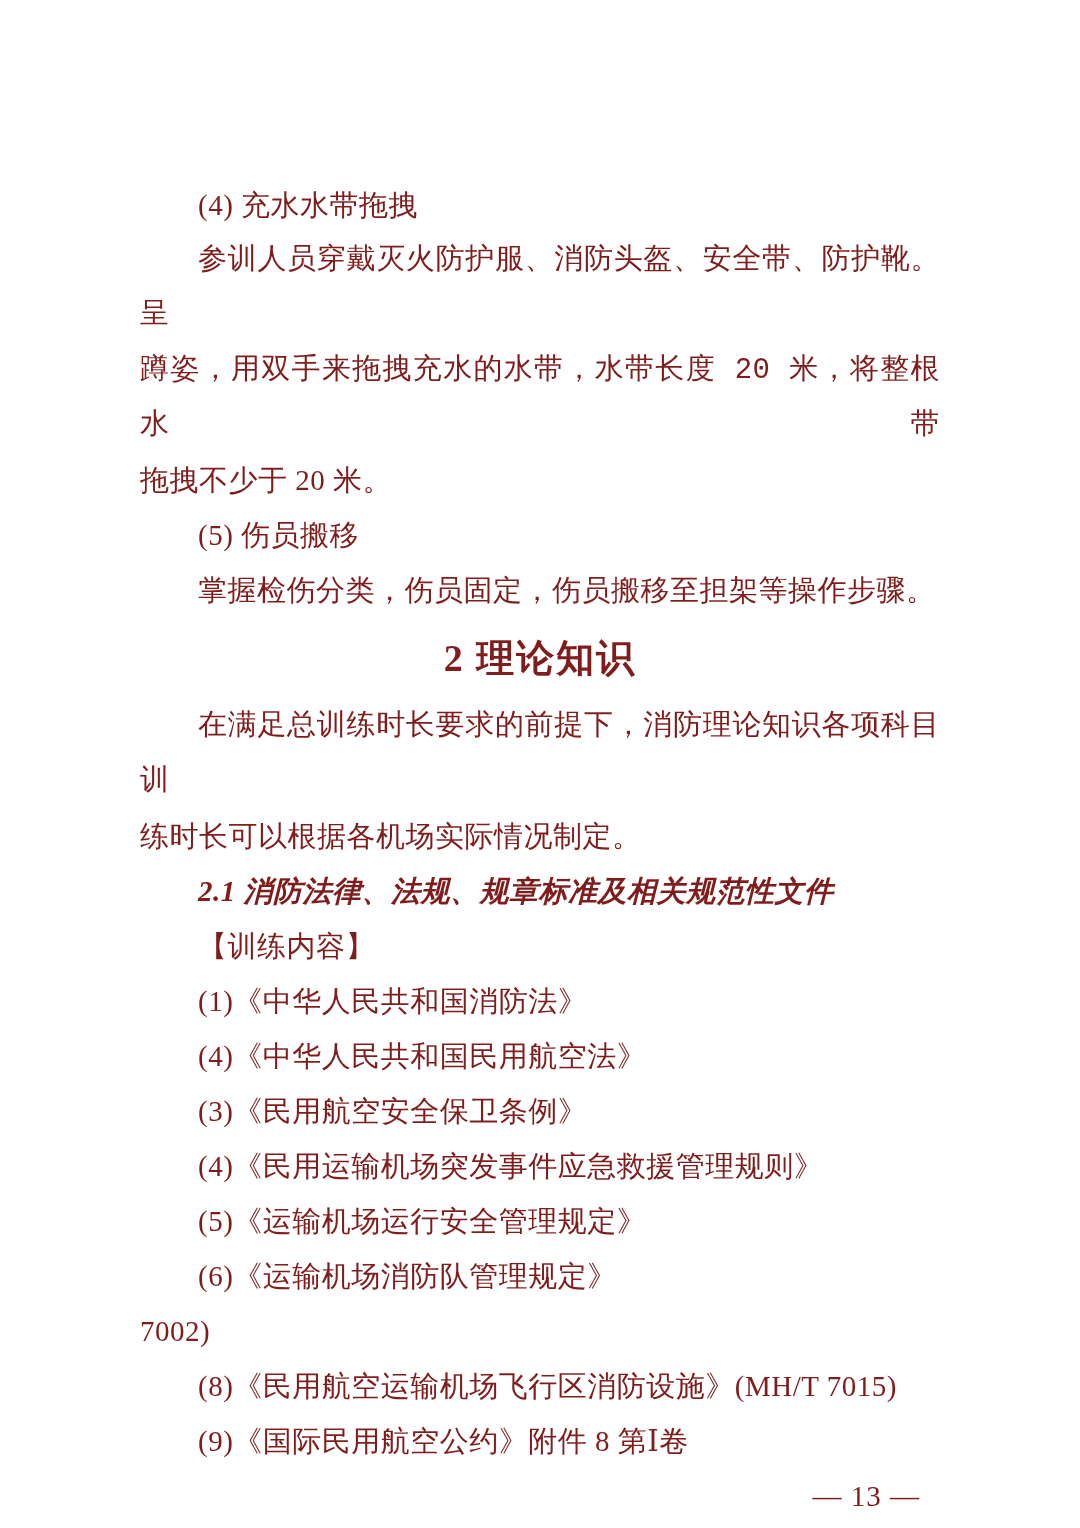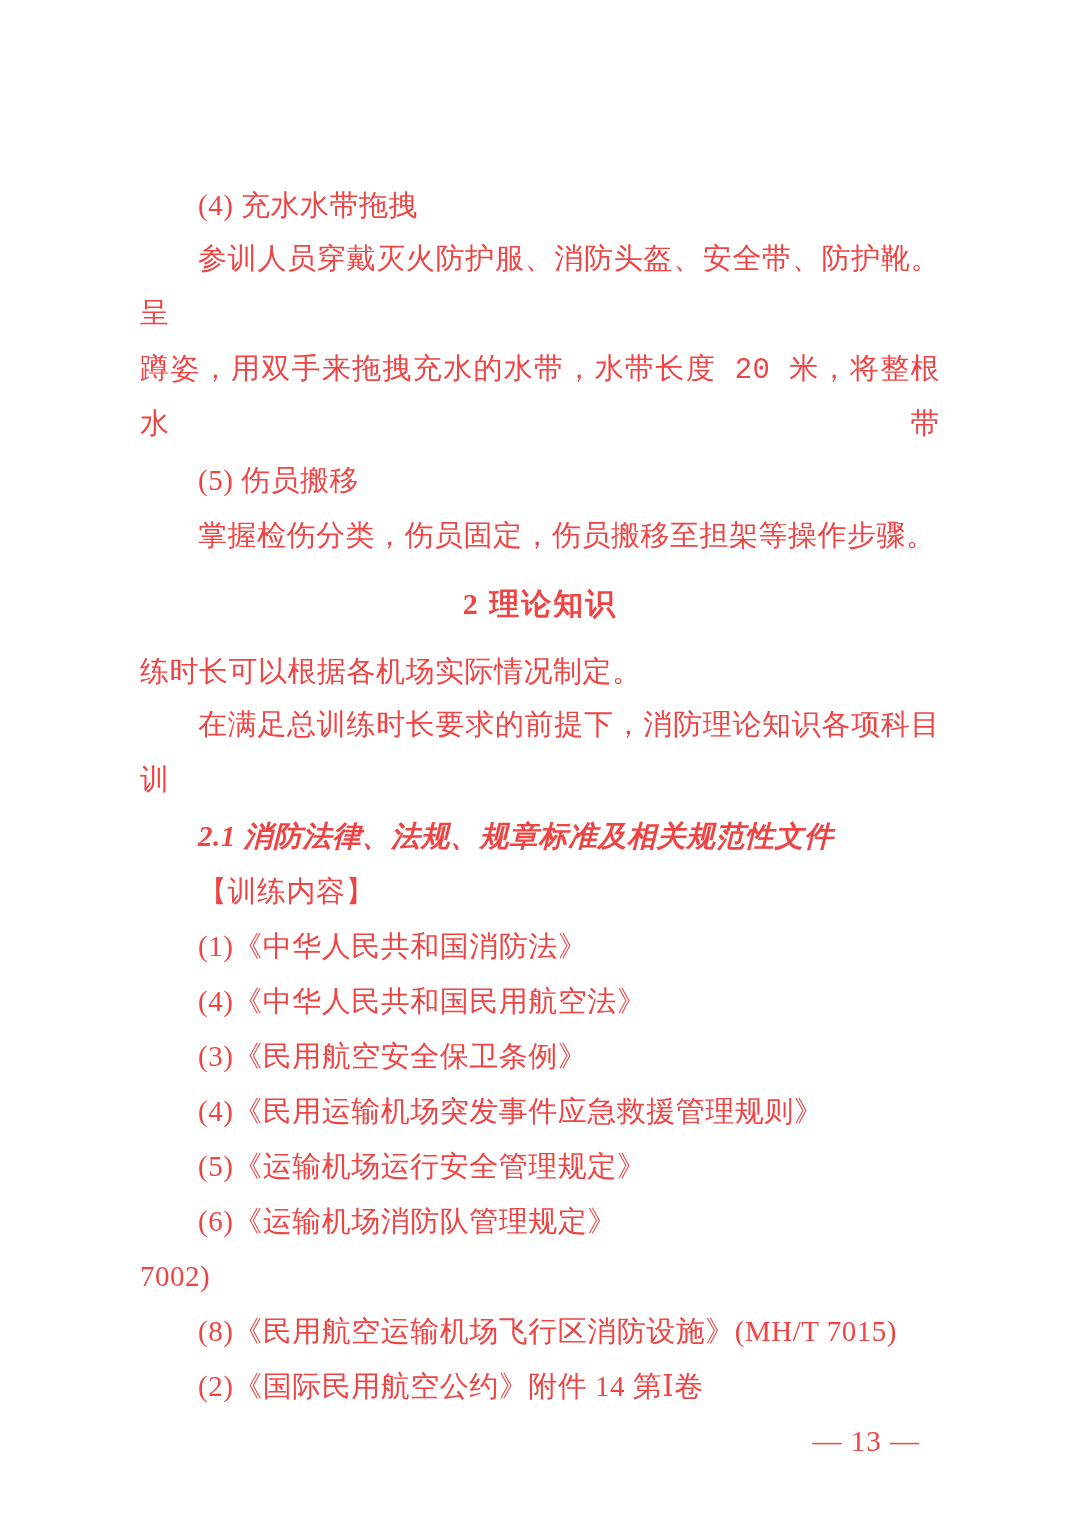--- a/index.html
+++ b/index.html
@@ -9,70 +9,71 @@
   }
   .page {
     position: relative;
     width: 1080px;
     height: 1528px;
     margin: 0 auto;
     background: #ffffff;
     box-sizing: border-box;
     padding: 178px 140px 0 140px;
     font-family: "Liberation Serif", "DejaVu Serif", serif;
-    color: #ef4444;
+    color: #7f1d1d;
     overflow: hidden;
   }
   .line {
     font-size: 29px;
     line-height: 55px;
     white-space: nowrap;
     letter-spacing: 0.5px;
   }
   
   .j {
     white-space: normal;
     text-align: justify;
     text-align-last: justify;
     font-family: Liberation Mono, monospace;
     -moz-text-align-last: justify;
   }
   .indent { text-indent: 2em; }
   .heading {
     font-weight: 700;
     text-align: center;
-    font-size: 30px;
+    font-size: 38px;
     letter-spacing: 2px;
     margin-top: 13px;
     margin-bottom: 13px;
   }
   .bold { font-weight: 700; font-style: italic; }
   .pagenum {
     text-align: right;
     padding-right: 20px;
     letter-spacing: 1px;
   }
 </style>
 </head>
 <body>
 
 <div class="page">
   <div class="line indent">(4) 充水水带拖拽</div>
   <div class="line indent j">参训人员穿戴灭火防护服、消防头盔、安全带、防护靴。呈</div>
   <div class="line j">蹲姿，用双手来拖拽充水的水带，水带长度 20 米，将整根水带</div>
+  <div class="line">拖拽不少于 20 米。</div>
   <div class="line indent">(5) 伤员搬移</div>
   <div class="line indent">掌握检伤分类，伤员固定，伤员搬移至担架等操作步骤。</div>
   <div class="line heading">2 理论知识</div>
+  <div class="line indent j">在满足总训练时长要求的前提下，消防理论知识各项科目训</div>
   <div class="line">练时长可以根据各机场实际情况制定。</div>
-  <div class="line indent j">在满足总训练时长要求的前提下，消防理论知识各项科目训</div>
   <div class="line indent bold">2.1 消防法律、法规、规章标准及相关规范性文件</div>
   <div class="line indent">【训练内容】</div>
   <div class="line indent">(1)《中华人民共和国消防法》</div>
   <div class="line indent">(4)《中华人民共和国民用航空法》</div>
   <div class="line indent">(3)《民用航空安全保卫条例》</div>
   <div class="line indent">(4)《民用运输机场突发事件应急救援管理规则》</div>
   <div class="line indent">(5)《运输机场运行安全管理规定》</div>
   <div class="line indent">(6)《运输机场消防队管理规定》</div>
   <div class="line">7002)</div>
   <div class="line indent">(8)《民用航空运输机场飞行区消防设施》(MH/T 7015)</div>
-  <div class="line indent">(2)《国际民用航空公约》附件 14 第Ⅰ卷</div>
+  <div class="line indent">(9)《国际民用航空公约》附件 8 第Ⅰ卷</div>
   <div class="line pagenum">— 13 —</div>
 </div>
 
 </body></html>

